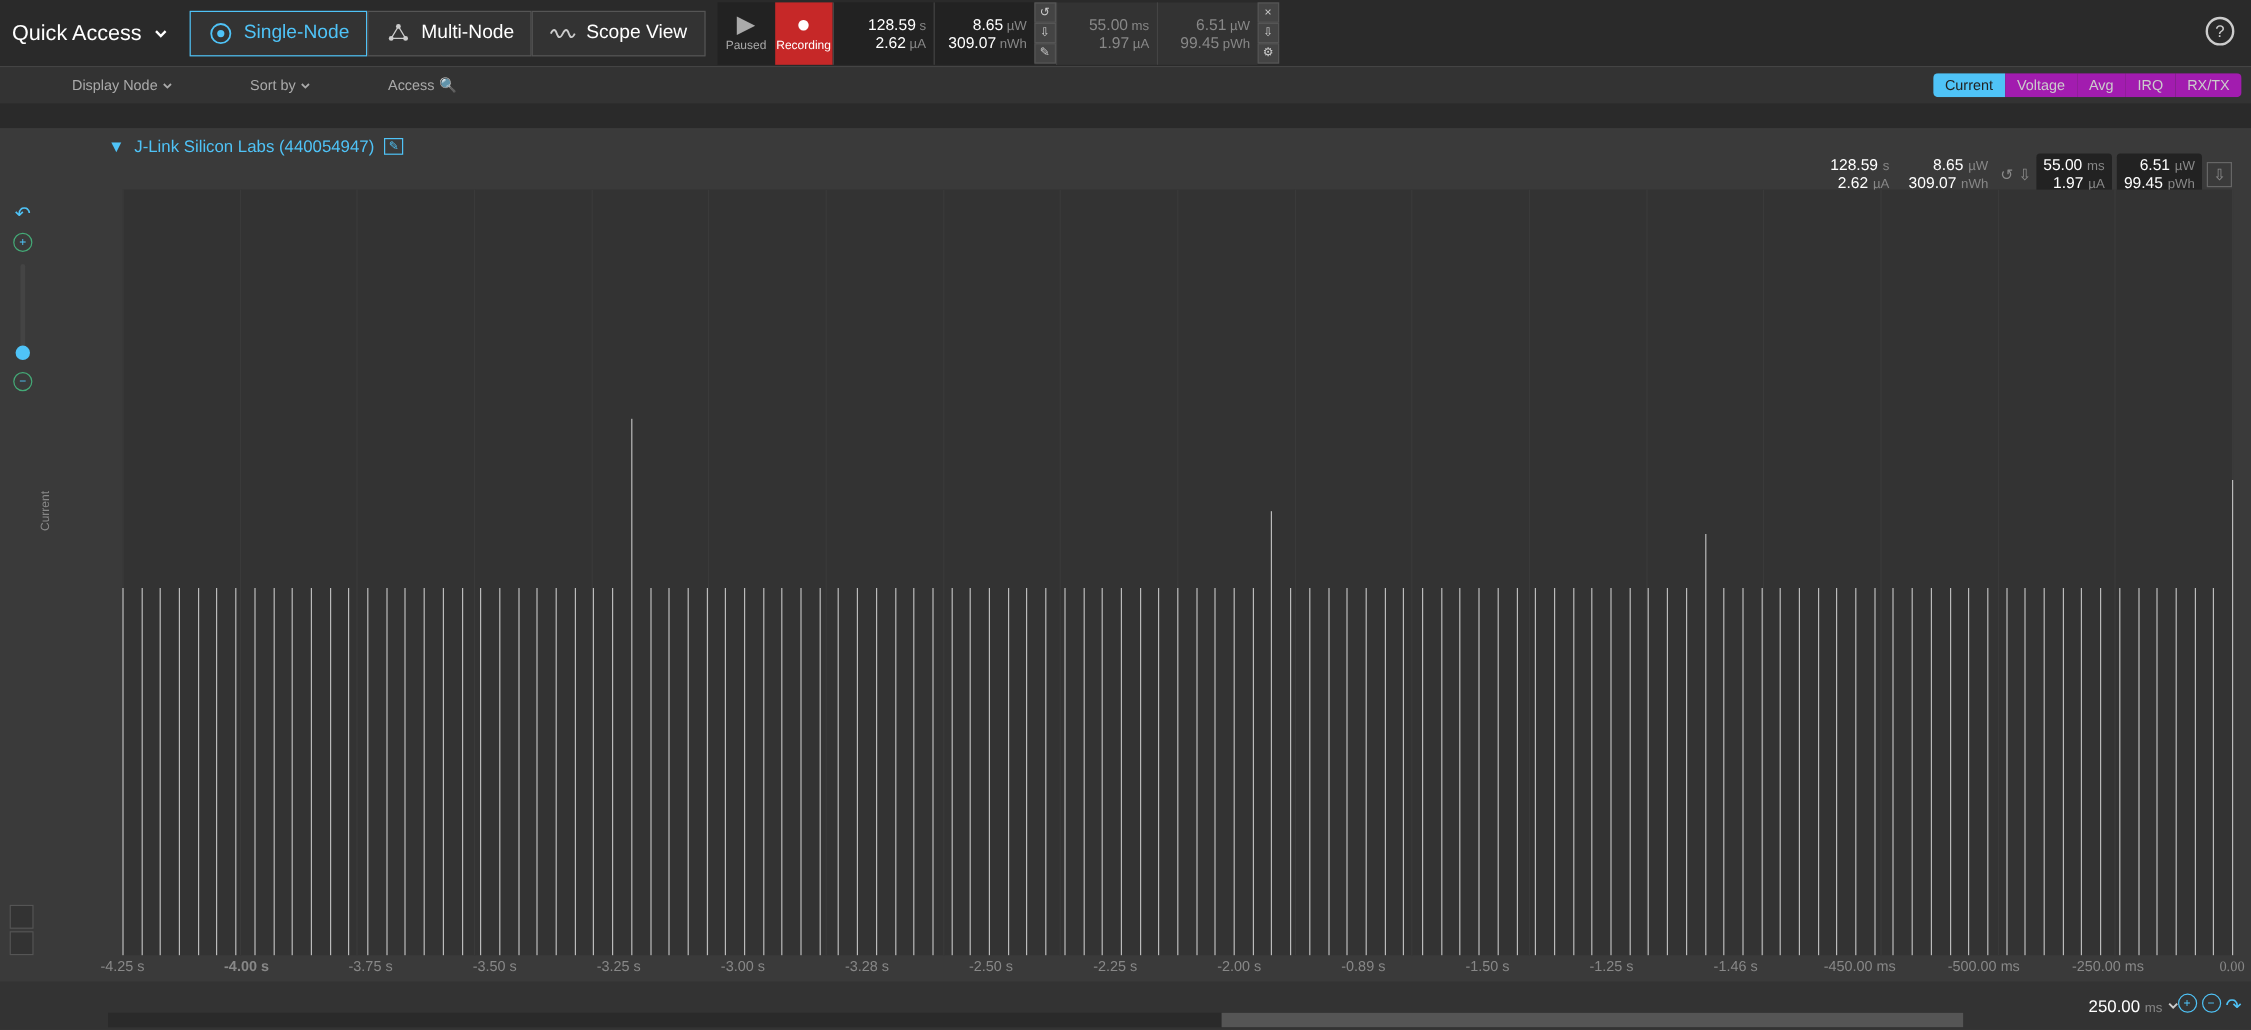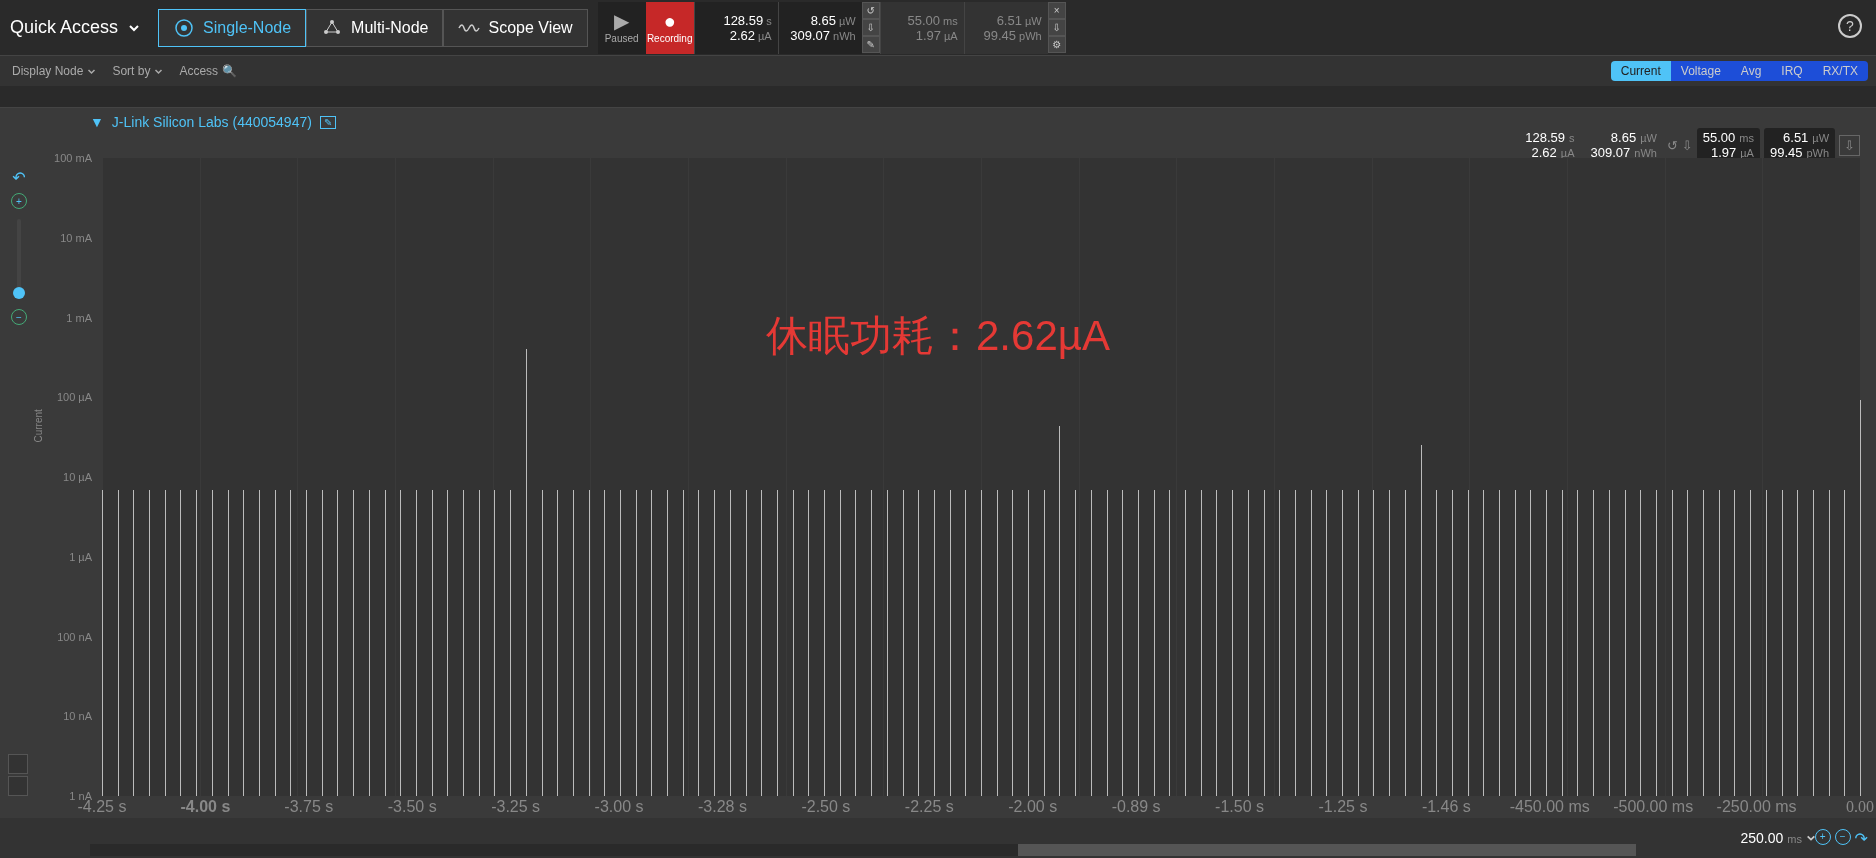--- a/index.html
+++ b/index.html
@@ -23,23 +23,23 @@
   .stat-row { display:flex; align-items:baseline; gap:3px; justify-content:flex-end; }
   .stat-v { color:#fff; font-size:13px; }
   .stat-u { color:#888; font-size:11px; }
   .stat-dim .stat-v { color:#888; }
   .mini-btns { display:flex; flex-direction:column; }
   .mini-btn { width:18px; height:17px; background:#444; border:1px solid #555; display:flex; align-items:center; justify-content:center; font-size:10px; color:#ccc; }
   .help { position:absolute; right:14px; top:14px; width:24px; height:24px; border:2px solid #ccc; border-radius:50%; display:flex; align-items:center; justify-content:center; font-size:14px; color:#ccc; }
   
   
   .subbar { height:30px; background:#333; display:flex; align-items:center; padding:0 4px; position:relative; }
-  .sub-item { font-size:12px; color:#aaa; padding:0 8px; display:flex; align-items:center; gap:4px; }
+  .sub-item { font-size:12px; color:#aaa; padding:0 8px; display:flex; align-items:center; gap:4px;margin-left:48px; }
   .pill-group { position:absolute; right:8px; display:flex; border-radius:4px; overflow:hidden; }
-  .pill { font-size:12px; padding:3px 10px; background:#1d4ed8; color:#ccc; cursor:pointer; }
+  .pill { font-size:12px; padding:3px 10px; background:#a21caf; color:#ccc; cursor:pointer; }
   .pill.active { background:#4fc3f7; color:#222; }
   
   .ruler { height:22px; background:#2a2a2a; border-bottom:1px solid #444; }
   
   
   .plot-wrap { position:absolute; top:108px; left:0; right:0; bottom:0; background:#3a3a3a; }
   .plot-header { display:flex; align-items:center; padding:6px 0 0 90px; }
   .plot-title { color:#4fc3f7; font-size:14px; display:flex; align-items:center; gap:8px; }
   .plot-stats-r { position:absolute; right:16px; top:20px; display:flex; align-items:center; gap:4px; font-size:13px; }
   .ps-grp { display:flex; flex-direction:column; align-items:flex-end; padding:0 6px; }
@@ -48,21 +48,21 @@
   .ps-v { color:#fff; } .ps-u{color:#888;font-size:11px;}
   
   .chart-area { position:absolute; top:50px; left:40px; right:16px; bottom:62px; }
   .y-labels { position:absolute; left:10px; top:0; bottom:0; width:48px; }
   .y-lab { position:absolute; right:6px; font-size:11px; color:#888; transform:translateY(-50%); }
   .y-axis-title { position:absolute; left:-2px; top:50%; transform:rotate(-90deg) translateX(40px); font-size:10px; color:#888; transform-origin:left; }
   .plot { position:absolute; left:62px; right:0; top:0; bottom:0; background:#333; }
   .grid-v { position:absolute; top:0; bottom:0; width:1px; background:#3a3a3a; }
   .spike { position:absolute; bottom:0; width:1px; background:#bbb; }
   .x-labels { position:absolute; left:102px; right:16px; bottom:44px; height:16px; }
-  .x-lab { position:absolute; font-size:16px; color:#888; transform:translateX(-50%); }
+  .x-lab { position:absolute; font-size:12px; color:#888; transform:translateX(-50%); }
   
   .side-ctrl { position:absolute; left:10px; top:60px; width:18px; display:flex; flex-direction:column; align-items:center; gap:6px; }
   .sc-btn { width:16px; height:16px; border:1px solid #4a7; border-radius:50%; display:flex; align-items:center; justify-content:center; font-size:10px; color:#4fc3f7; }
   .sc-track { width:4px; height:80px; background:#444; border-radius:2px; position:relative; margin:4px 0; }
   .sc-thumb { position:absolute; width:12px; height:12px; background:#4fc3f7; border-radius:50%; left:-4px; top:68px; }
   
   .bot-left { position:absolute; left:8px; bottom:62px; display:flex; flex-direction:column; gap:2px; }
   .bl-btn { width:20px; height:20px; border:1px solid #555; background:#333; }
   
   .annotation { position:absolute; color:#e53935; font-size:42px; font-weight:500; left:50%; top:200px; transform:translateX(-50%); white-space:nowrap; }
@@ -266,31 +266,20 @@
     <span style="color:#4fc3f7;">↶</span>
     <div class="sc-btn">+</div>
     <div class="sc-track">
         <div class="sc-thumb"></div>
       </div>
     <div class="sc-btn">−</div>
   </div>
 
   <div class="chart-area">
     <div class="y-axis-title">Current</div>
-    <div class="y-labels" id="ylabs">
-        <div class="y-lab" style="top: 0%;">100 mA</div>
-        <div class="y-lab" style="top: 12.5%;">10 mA</div>
-        <div class="y-lab" style="top: 25%;">1 mA</div>
-        <div class="y-lab" style="top: 37.5%;">100 µA</div>
-        <div class="y-lab" style="top: 50%;">10 µA</div>
-        <div class="y-lab" style="top: 62.5%;">1 µA</div>
-        <div class="y-lab" style="top: 75%;">100 nA</div>
-        <div class="y-lab" style="top: 87.5%;">10 nA</div>
-        <div class="y-lab" style="top: 100%;">1 nA</div>
-      </div>
     <div class="plot" id="plot">
         <div class="grid-v" style="left: 0%;"></div>
         <div class="grid-v" style="left: 5.55556%;"></div>
         <div class="grid-v" style="left: 11.1111%;"></div>
         <div class="grid-v" style="left: 16.6667%;"></div>
         <div class="grid-v" style="left: 22.2222%;"></div>
         <div class="grid-v" style="left: 27.7778%;"></div>
         <div class="grid-v" style="left: 33.3333%;"></div>
         <div class="grid-v" style="left: 38.8889%;"></div>
         <div class="grid-v" style="left: 44.4444%;"></div>
@@ -439,21 +428,20 @@
       <div class="x-lab" style="left: 88.2353%;">-500.00 ms</div>
       <div class="x-lab" style="left: 94.1176%;">-250.00 ms</div>
       <div class="x-lab" style="left: 100%; font-family: Liberation Serif, serif;">0.00 s</div>
     </div>
 
   <div class="bot-left">
     <div class="bl-btn"></div>
     <div class="bl-btn"></div>
   </div>
 
-  <div class="annotation">休眠功耗：2.62µA</div>
 
   <div class="bot-bar">
     <div class="scroll-track">
         <div class="scroll-thumb"></div>
       </div>
     <div class="time-scale">
       <span>250.00</span>
       <span class="ps-u">ms</span>
       <svg width="10" height="10" viewBox="0 0 12 12">
           <path d="M2 4l4 4 4-4" fill="none" stroke="#ccc" stroke-width="2"></path>

